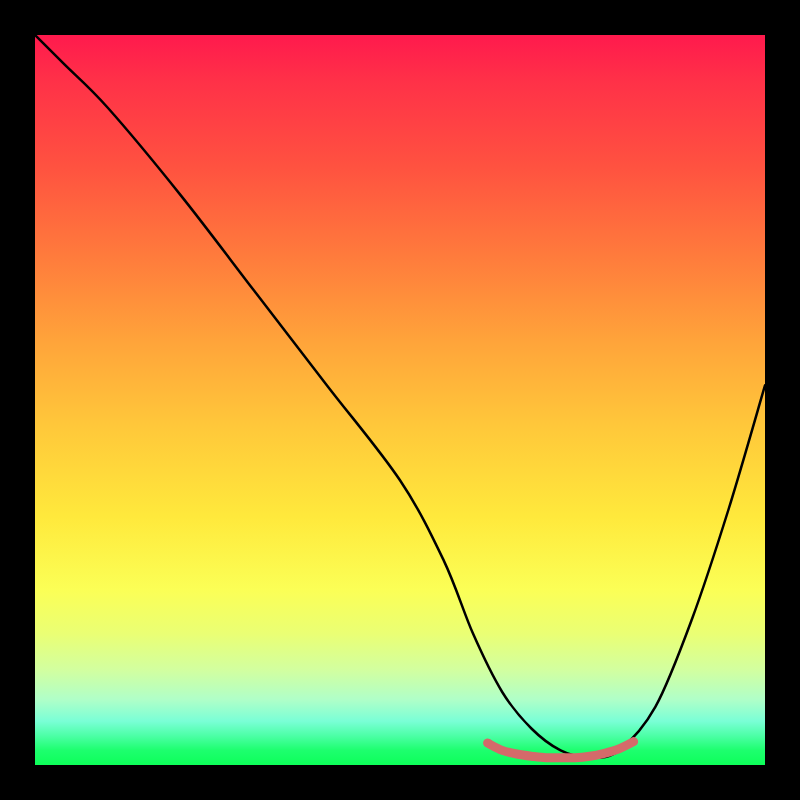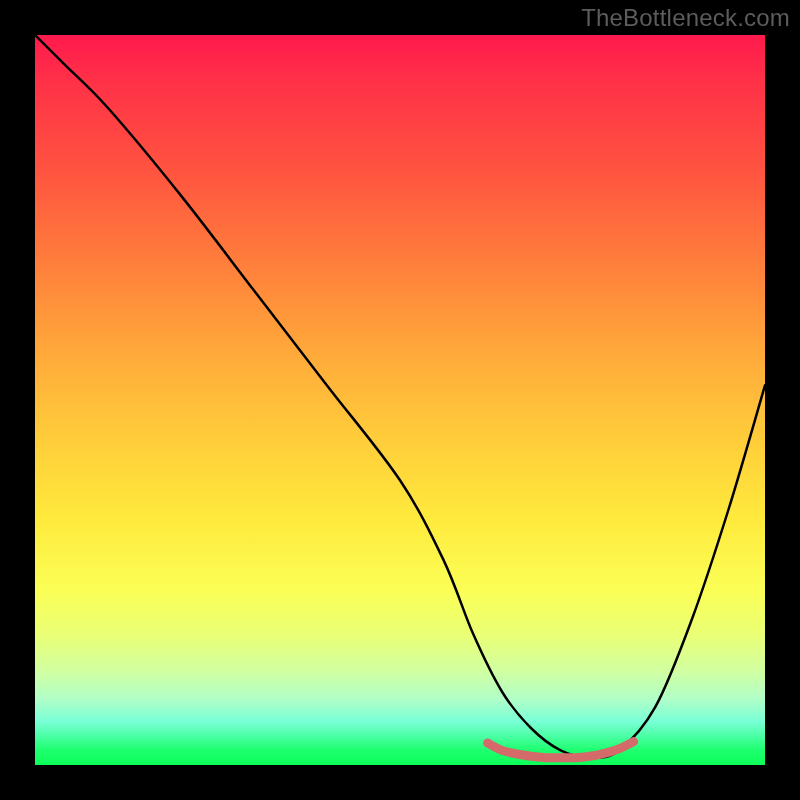--- a/index.html
+++ b/index.html
@@ -58,19 +58,18 @@
     top: 35px;
     width: 730px;
     height: 730px;
     z-index: 2;
   }
 </style>
 </head>
 <body>
 
 <div class="frame">
-  <div class="watermark">TheBottleneck.com</div>
   <div class="plot-bg"></div>
   <svg class="curves" viewBox="0 0 730 730" preserveAspectRatio="none">
     <path fill="none" stroke="#000" stroke-width="2.5" stroke-linecap="round" stroke-linejoin="round" d="M 0.0 0.0 C 4.9 4.9, 17.0 17.0, 29.2 29.2 C 41.4 41.4, 53.5 51.1, 73.0 73.0 C 92.5 94.9, 121.7 130.2, 146.0 160.6 C 170.3 191.0, 194.7 223.9, 219.0 255.5 C 243.3 287.1, 267.7 318.8, 292.0 350.4 C 316.3 382.0, 345.5 416.1, 365.0 445.3 C 384.5 474.5, 396.6 500.1, 408.8 525.6 C 421.0 551.1, 428.3 576.7, 438.0 598.6 C 447.7 620.5, 457.5 641.2, 467.2 657.0 C 476.9 672.8, 486.7 683.8, 496.4 693.5 C 506.1 703.2, 515.9 710.5, 525.6 715.4 C 535.3 720.3, 545.1 722.7, 554.8 722.7 C 564.5 722.7, 573.0 723.9, 584.0 715.4 C 595.0 706.9, 608.3 693.5, 620.5 671.6 C 632.7 649.7, 644.8 616.9, 657.0 584.0 C 669.2 551.1, 681.3 513.4, 693.5 474.5 C 705.7 435.6, 723.9 371.1, 730.0 350.4"></path>
     <path fill="none" stroke="#d46a6a" stroke-width="9" stroke-linecap="round" stroke-linejoin="round" d="M 452.6 708.1 C 455.0 709.3, 462.3 713.6, 467.2 715.4 C 472.1 717.2, 476.9 718.1, 481.8 719.0 C 486.7 720.0, 491.5 720.6, 496.4 721.2 C 501.3 721.8, 506.1 722.5, 511.0 722.7 C 515.9 722.9, 520.7 722.7, 525.6 722.7 C 530.5 722.7, 535.3 722.9, 540.2 722.7 C 545.1 722.5, 549.9 722.0, 554.8 721.2 C 559.7 720.5, 564.5 719.5, 569.4 718.3 C 574.3 717.1, 579.1 715.9, 584.0 713.9 C 588.9 712.0, 596.2 707.9, 598.6 706.6"></path>
   </svg>
 </div>
 
 </body></html>

